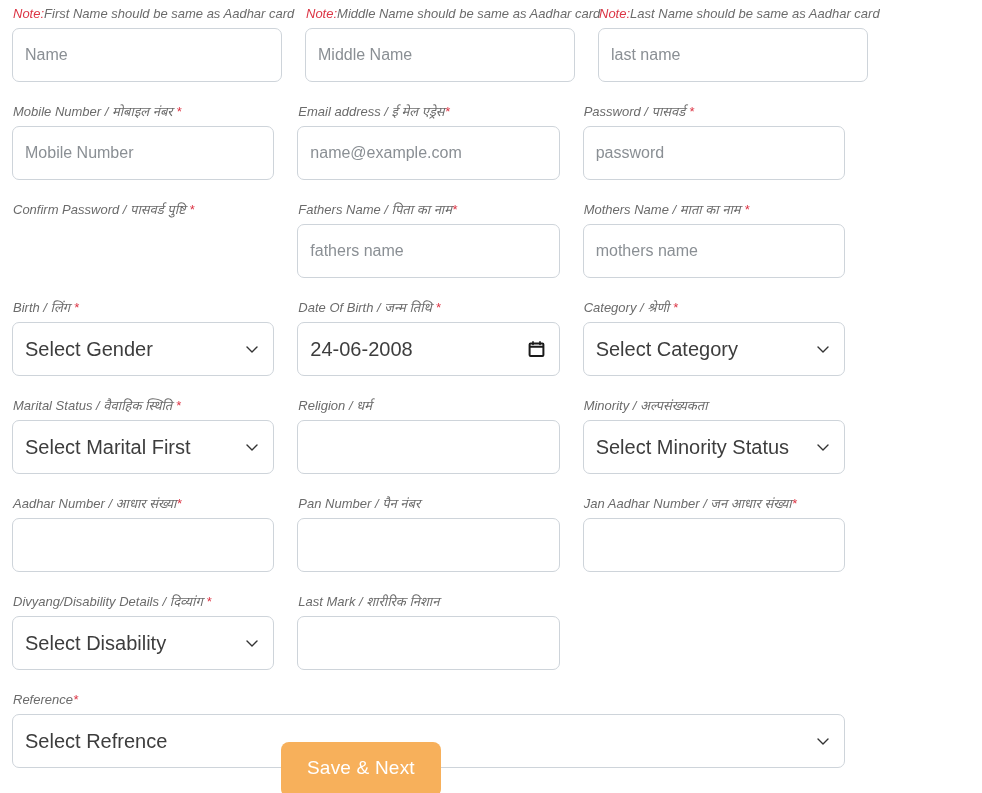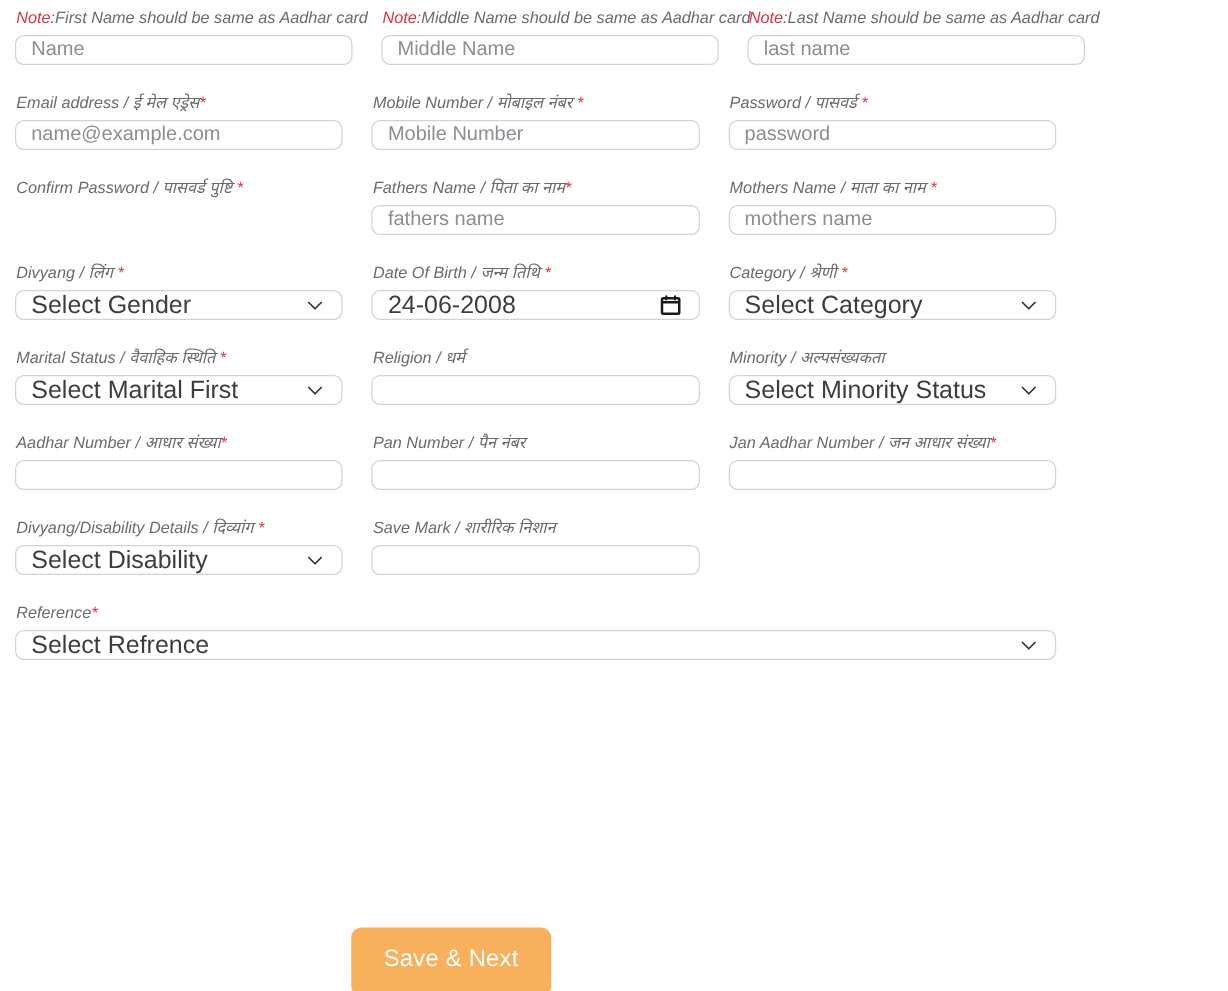--- a/index.html
+++ b/index.html
@@ -49,21 +49,21 @@
     font-style: italic;
   }
   .field-label .note-tag {
     color: #dc3545;
   }
   .field-label .req {
     color: #dc3545;
   }
   .control {
     position: relative;
-    height: 24px;
+    height: 54px;
     border: 1px solid #ced4da;
     border-radius: 7px;
     background: #ffffff;
     box-sizing: border-box;
     display: flex;
     align-items: center;
     padding: 0 12px;
     margin-bottom: 22px;
   }
   .control .value {
@@ -148,32 +148,32 @@
       <div class="cell">
         <div class="field-label"><span class="note-tag">Note:</span><span>Last Name should be same as Aadhar card</span></div>
         <div class="control">
           <span class="placeholder">last name</span>
         </div>
       </div>
     </div>
 
     <div class="row">
       <div class="cell">
+        <div class="field-label"><span>Mobile Number / मोबाइल नंबर </span><span class="req">*</span></div>
+        <div class="control">
+          <span class="placeholder">Mobile Number</span>
+        </div>
+      </div>
+      <div class="cell">
         <div class="field-label"><span>Email address / ई मेल एड्रेस</span><span class="req">*</span></div>
         <div class="control">
           <span class="placeholder">name@example.com</span>
         </div>
       </div>
       <div class="cell">
-        <div class="field-label"><span>Mobile Number / मोबाइल नंबर </span><span class="req">*</span></div>
-        <div class="control">
-          <span class="placeholder">Mobile Number</span>
-        </div>
-      </div>
-      <div class="cell">
         <div class="field-label"><span>Password / पासवर्ड </span><span class="req">*</span></div>
         <div class="control">
           <span class="placeholder">password</span>
         </div>
       </div>
     </div>
 
     <div class="row">
       <div class="cell">
         <div class="field-label"><span>Confirm Password / पासवर्ड पुष्टि </span><span class="req">*</span></div>
@@ -187,21 +187,21 @@
       <div class="cell">
         <div class="field-label"><span>Mothers Name / माता का नाम </span><span class="req">*</span></div>
         <div class="control">
           <span class="placeholder">mothers name</span>
         </div>
       </div>
     </div>
 
     <div class="row">
       <div class="cell">
-        <div class="field-label"><span>Divyang / लिंग </span><span class="req">*</span></div>
+        <div class="field-label"><span>Birth / लिंग </span><span class="req">*</span></div>
         <div class="control select">
           <span class="value">Select Gender</span>
           <span class="chevron">
             <svg viewBox="0 0 14 14" width="14" height="14">
                 <path d="M2 5 L7 10 L12 5" fill="none" stroke="#333333" stroke-width="1.4" stroke-linecap="round" stroke-linejoin="round"></path>
               </svg>
           </span>
         </div>
       </div>
       <div class="cell">
@@ -289,21 +289,21 @@
         <div class="control select">
           <span class="value">Select Disability</span>
           <span class="chevron">
             <svg viewBox="0 0 14 14" width="14" height="14">
                 <path d="M2 5 L7 10 L12 5" fill="none" stroke="#333333" stroke-width="1.4" stroke-linecap="round" stroke-linejoin="round"></path>
               </svg>
           </span>
         </div>
       </div>
       <div class="cell">
-        <div class="field-label"><span>Save Mark / शारीरिक निशान</span><span class="req"></span></div>
+        <div class="field-label"><span>Last Mark / शारीरिक निशान</span><span class="req"></span></div>
         <div class="control">
           <span class="placeholder"></span>
         </div>
       </div>
       <div class="cell empty"></div>
     </div>
 
     <div class="row">
       <div class="cell full">
         <div class="field-label"><span>Reference</span><span class="req">*</span></div>

